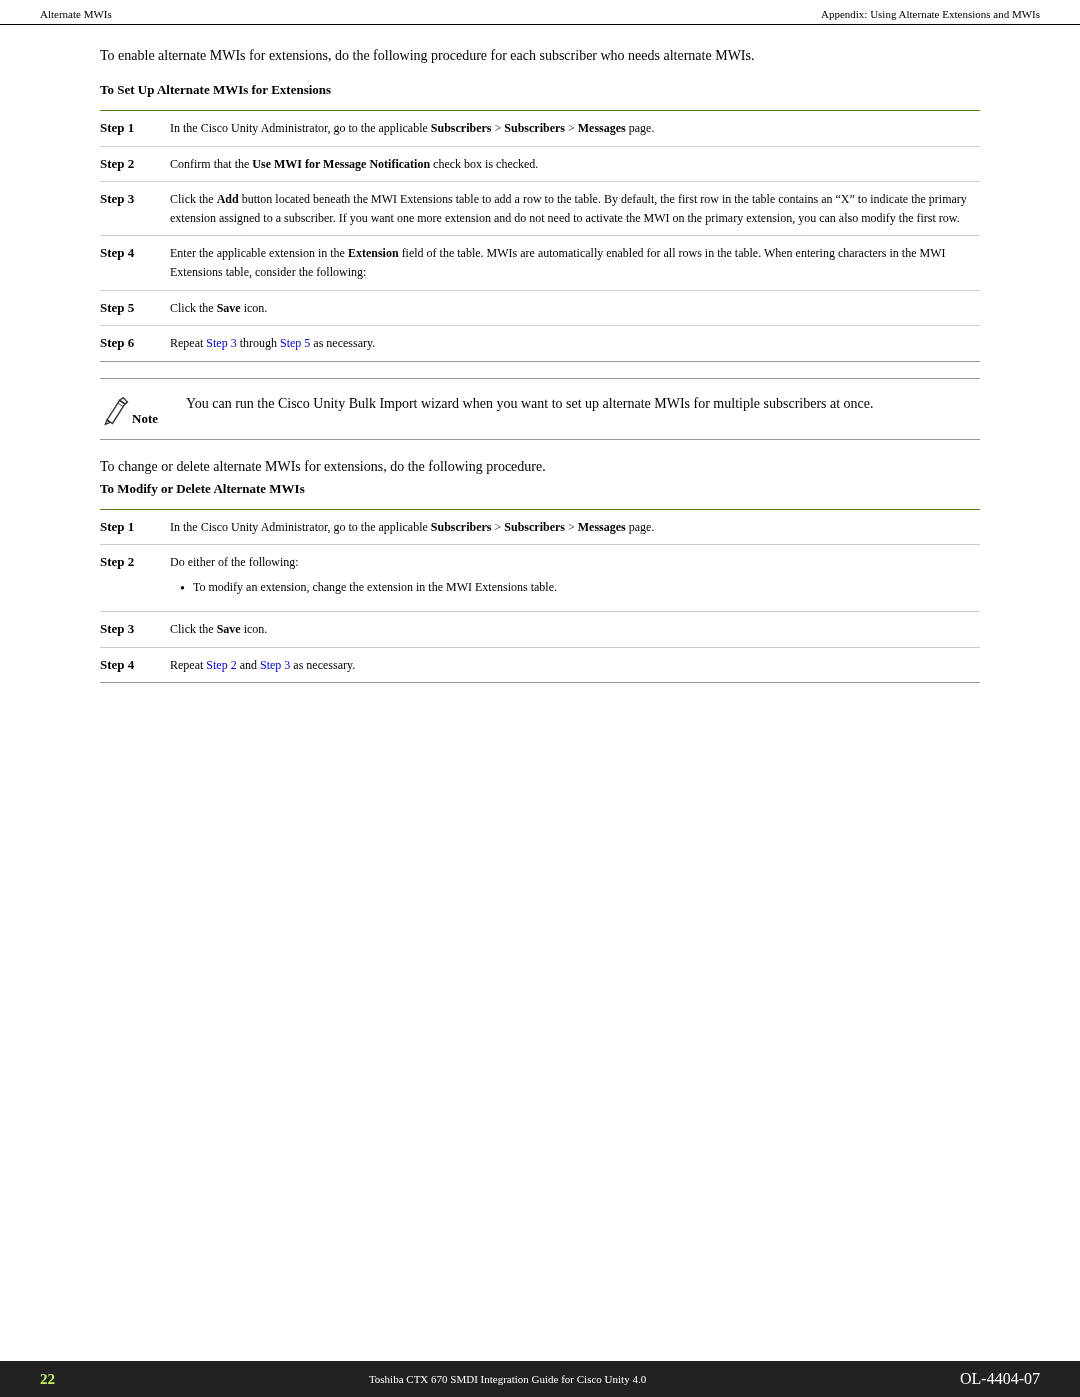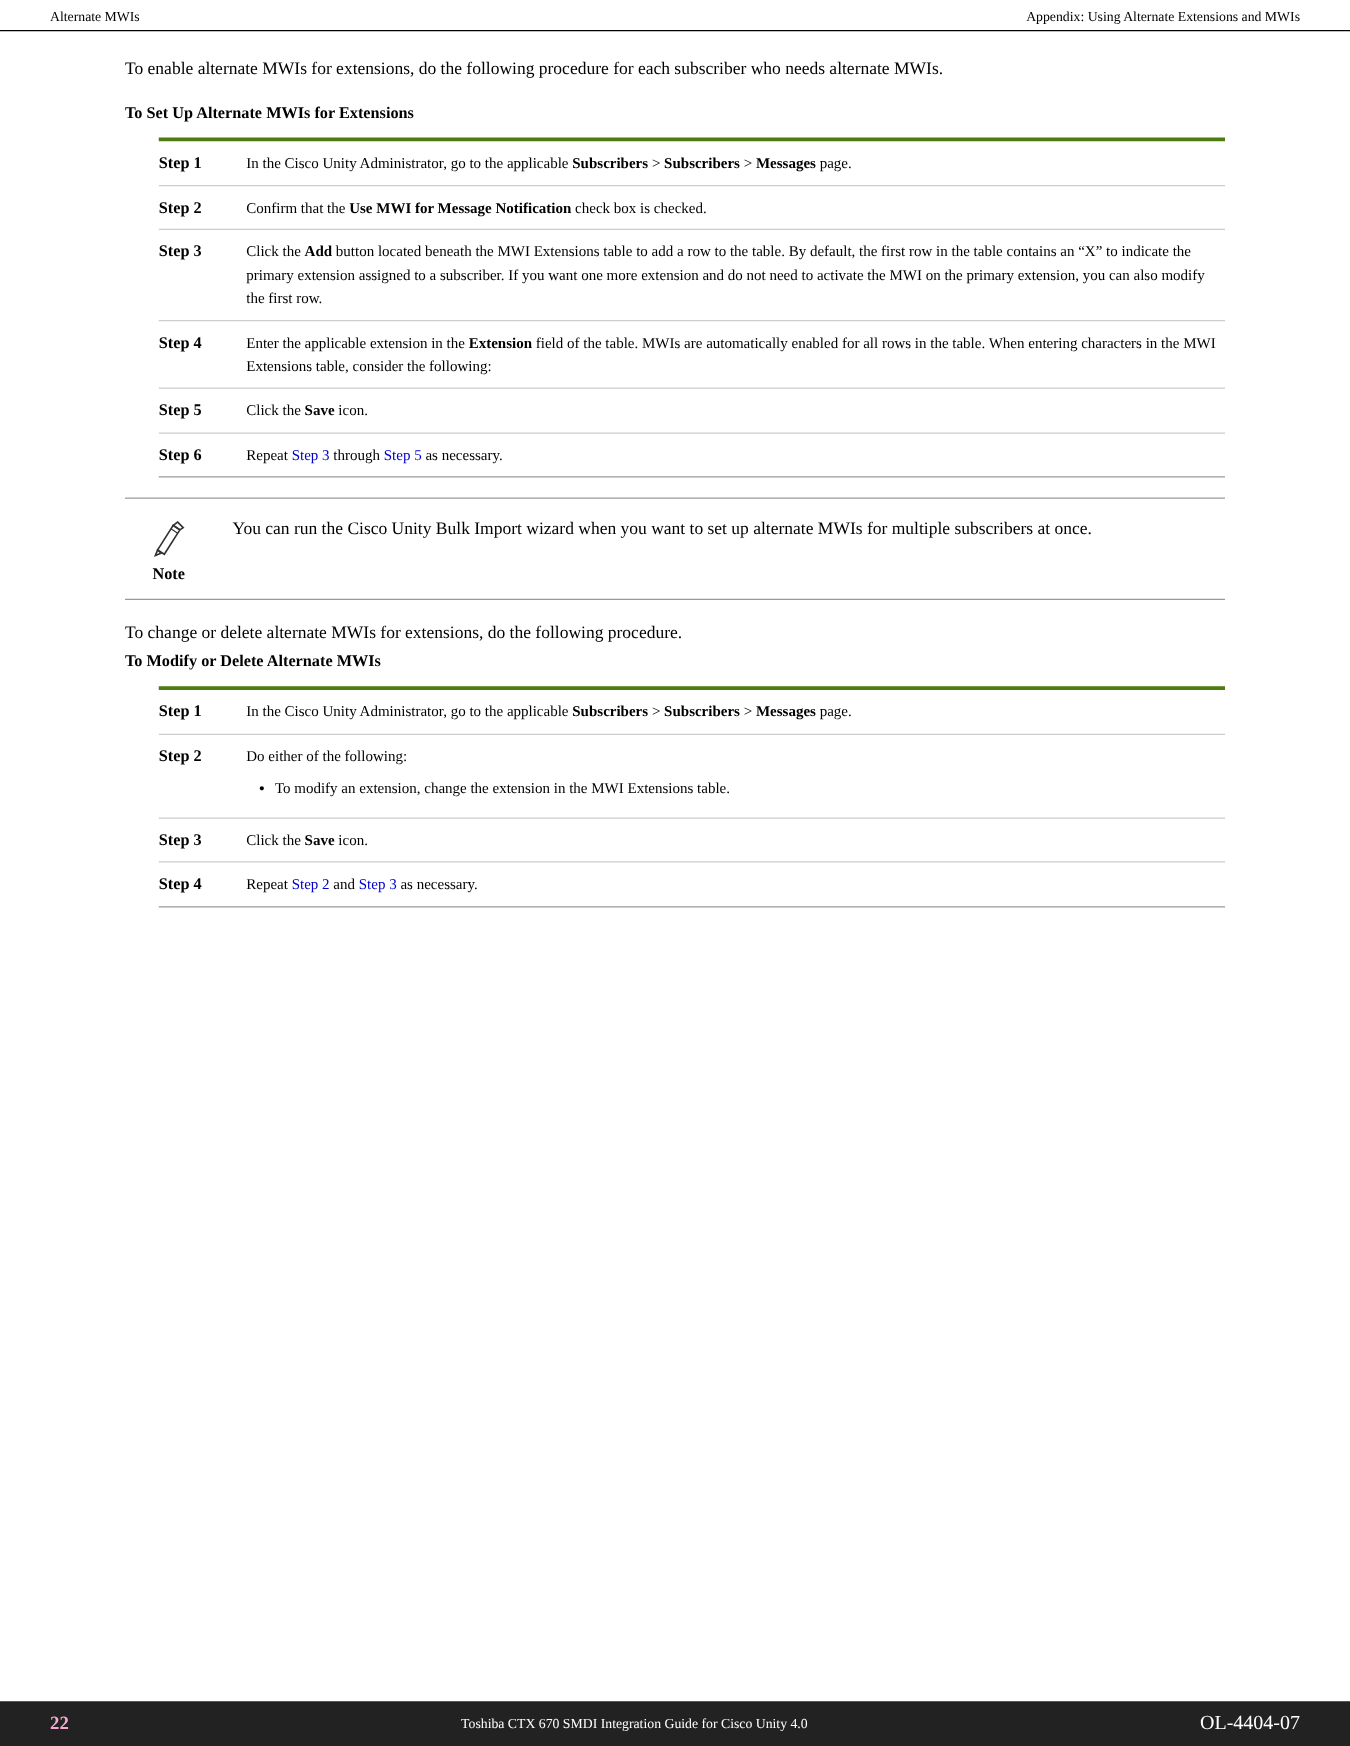--- a/index.html
+++ b/index.html
@@ -43,24 +43,23 @@
 
     
     .section-heading {
       font-weight: bold;
       font-size: 13px;
       margin-bottom: 12px;
     }
 
     
     .steps-section {
-      border-top: 3px solid #4d7c0f;
+      border-top: 1px solid #4d7c0f;
       border-bottom: 1px solid #999;
       margin-bottom: 16px;
-      margin-left: 27px;
     }
 
     .step-row {
       display: flex;
       border-bottom: 1px solid #ccc;
       padding: 8px 0;
     }
     .step-row:last-child {
       border-bottom: none;
     }
@@ -107,22 +106,22 @@
       border-top: 1px solid #999;
       border-bottom: 1px solid #999;
       padding: 12px 0;
       margin-bottom: 16px;
       gap: 16px;
     }
     .note-icon-area {
       width: 70px;
       min-width: 70px;
       display: flex;
-      flex-direction: column;
-      align-items: center;
+      flex-direction: row;
+      align-items: flex-end;
       padding-top: 4px;
     }
     .note-label {
       font-weight: bold;
       font-size: 13px;
       margin-top: 4px;
     }
     .note-content {
       flex: 1;
       line-height: 1.55;
@@ -150,21 +149,21 @@
       left: 0;
       right: 0;
       height: 36px;
       background: #222;
       display: flex;
       align-items: center;
       justify-content: space-between;
       padding: 0 40px;
     }
     .footer-page-num {
-      color: #f9a8d4;
+      color: #bef264;
       font-weight: bold;
       font-size: 15px;
     }
     .footer-doc-title {
       color: #fff;
       font-size: 11px;
     }
     .footer-doc-num {
       color: #fff;
       font-size: 16px;

